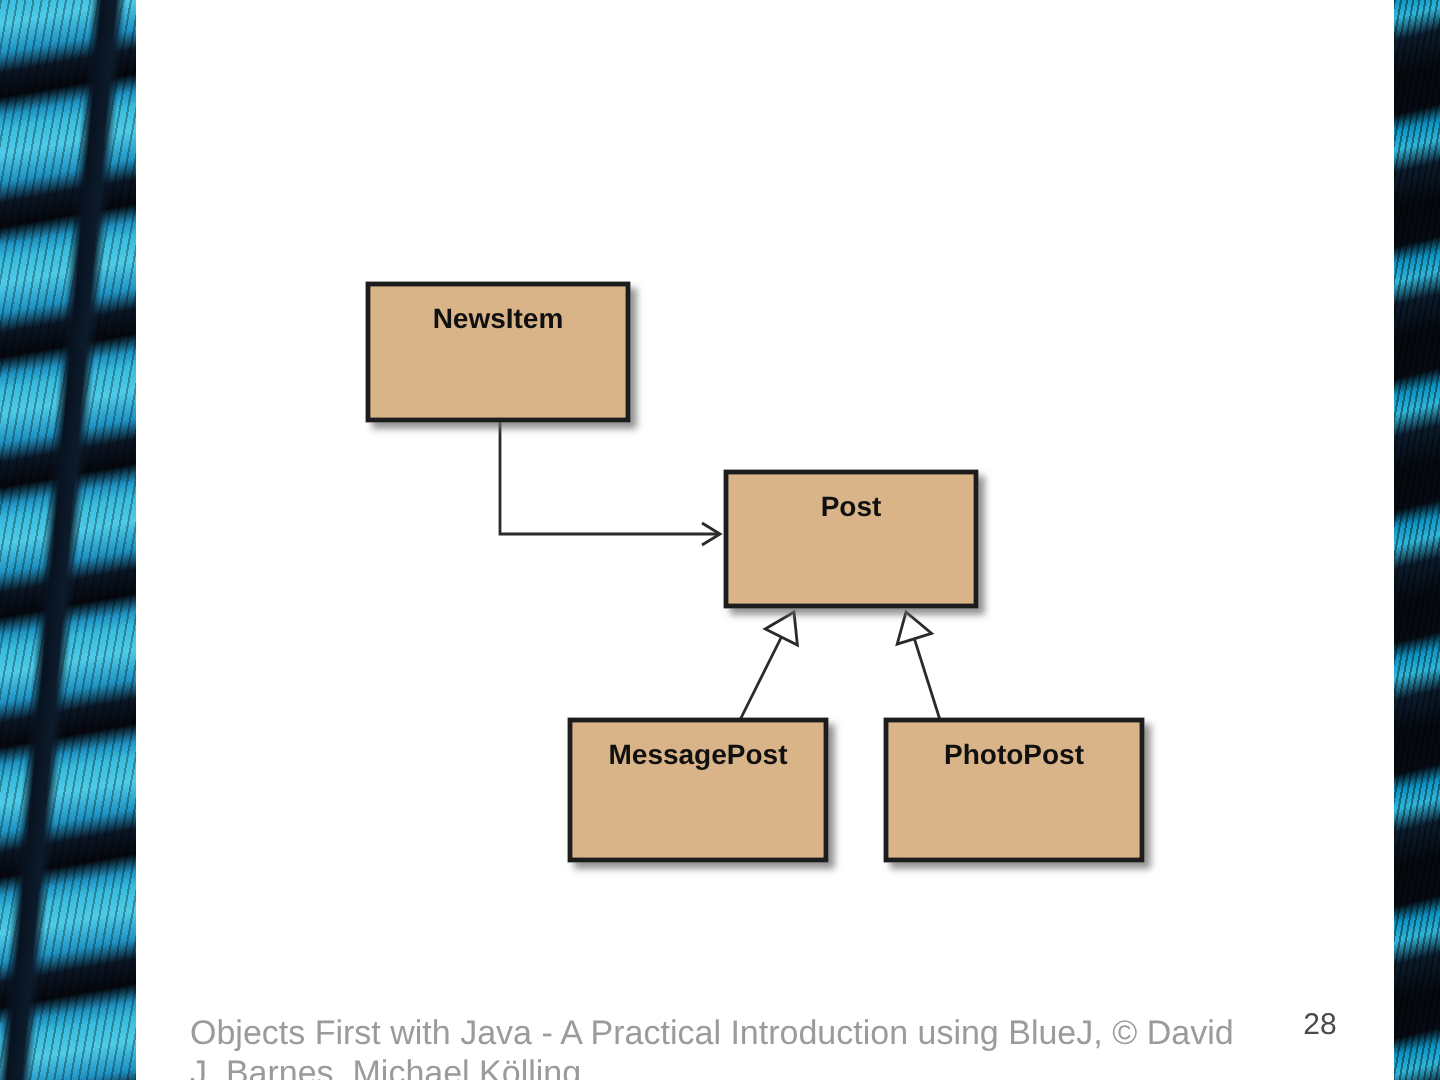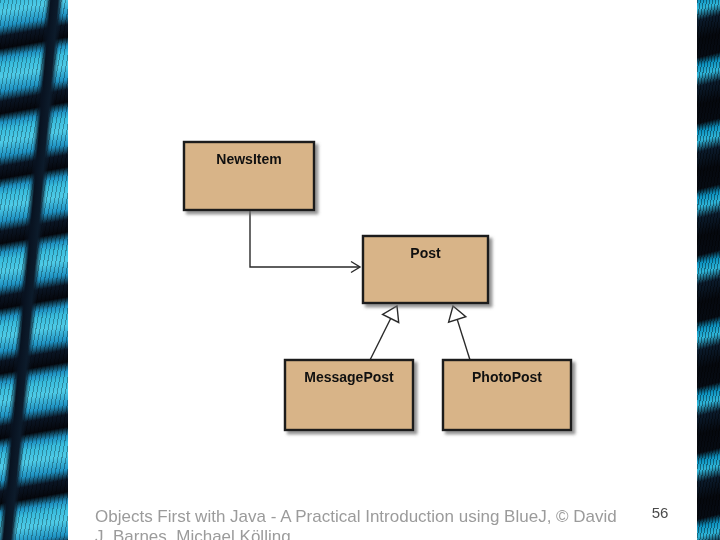--- a/index.html
+++ b/index.html
@@ -98,15 +98,15 @@
       <rect class="class-box" x="443" y="360" width="128" height="70"></rect>
     </g>
 
     <text class="class-label" x="249" y="164">NewsItem</text>
     <text class="class-label" x="425.5" y="258">Post</text>
     <text class="class-label" x="349" y="382">MessagePost</text>
     <text class="class-label" x="507" y="382">PhotoPost</text>
   </svg>
 
   <div class="footer-text">Objects First with Java - A Practical Introduction using BlueJ, © David J. Barnes, Michael Kölling</div>
-  <div class="page-number">56</div>
+  <div class="page-number">28</div>
 
 </div>
 
 </body></html>

